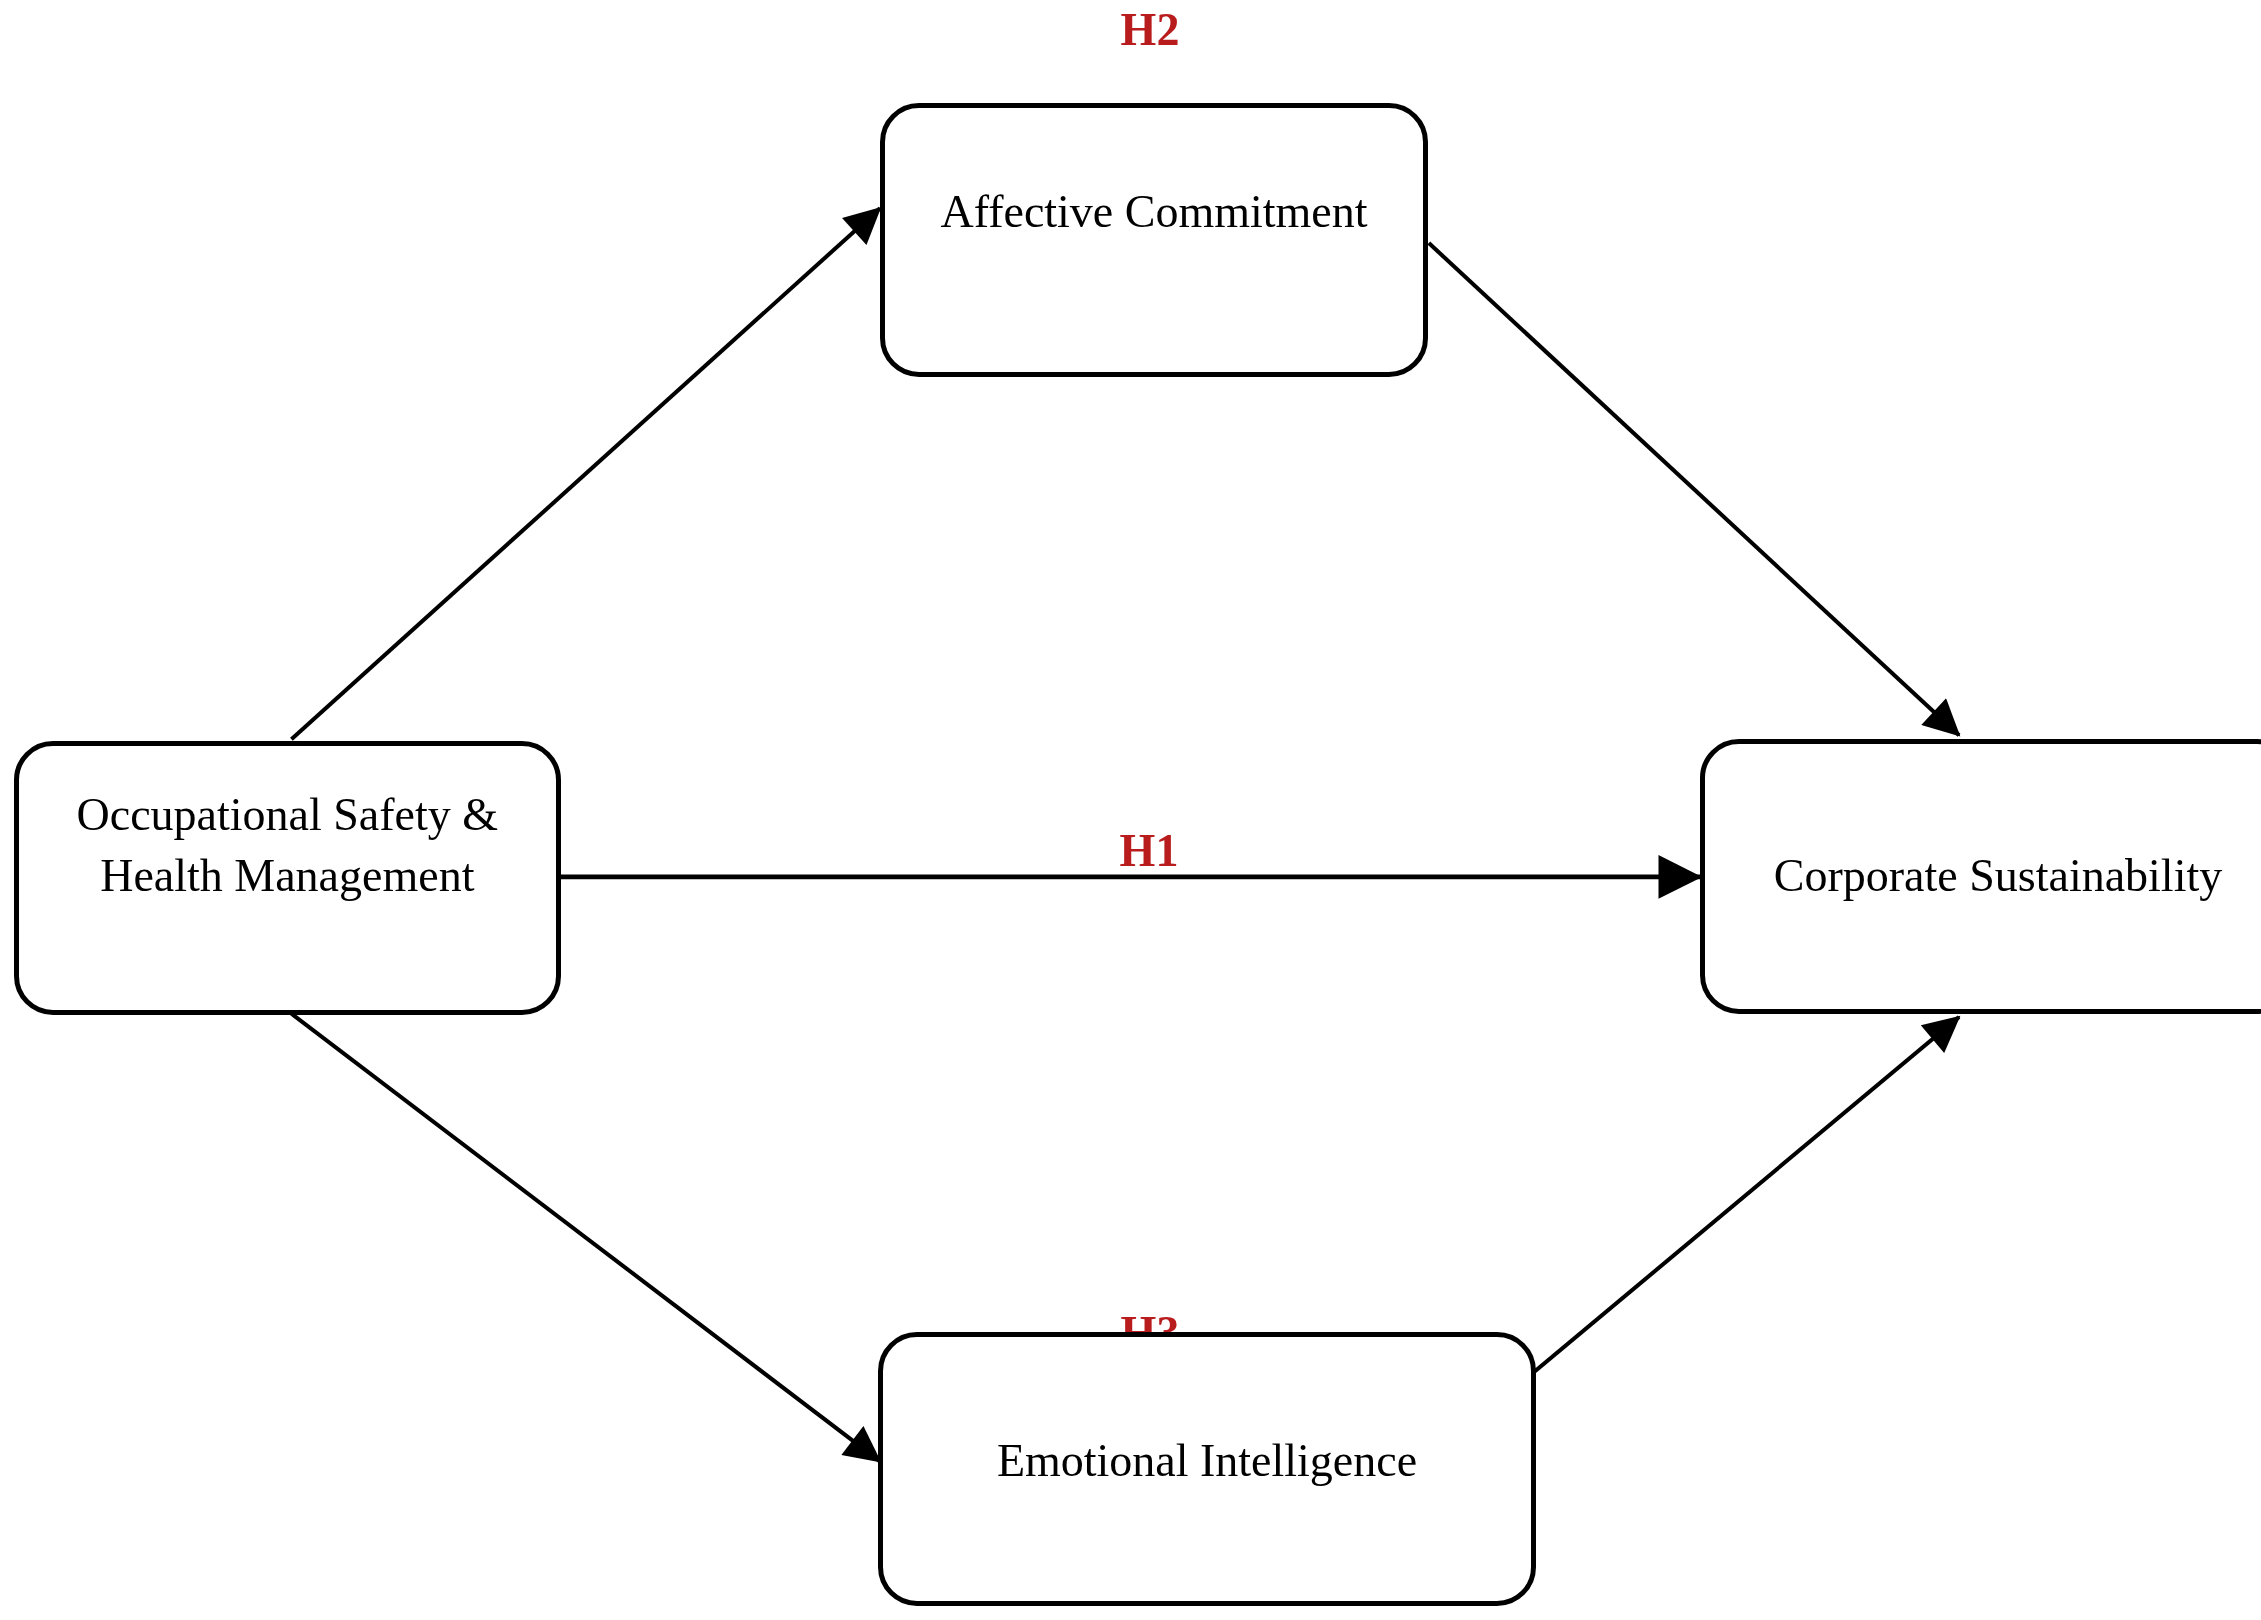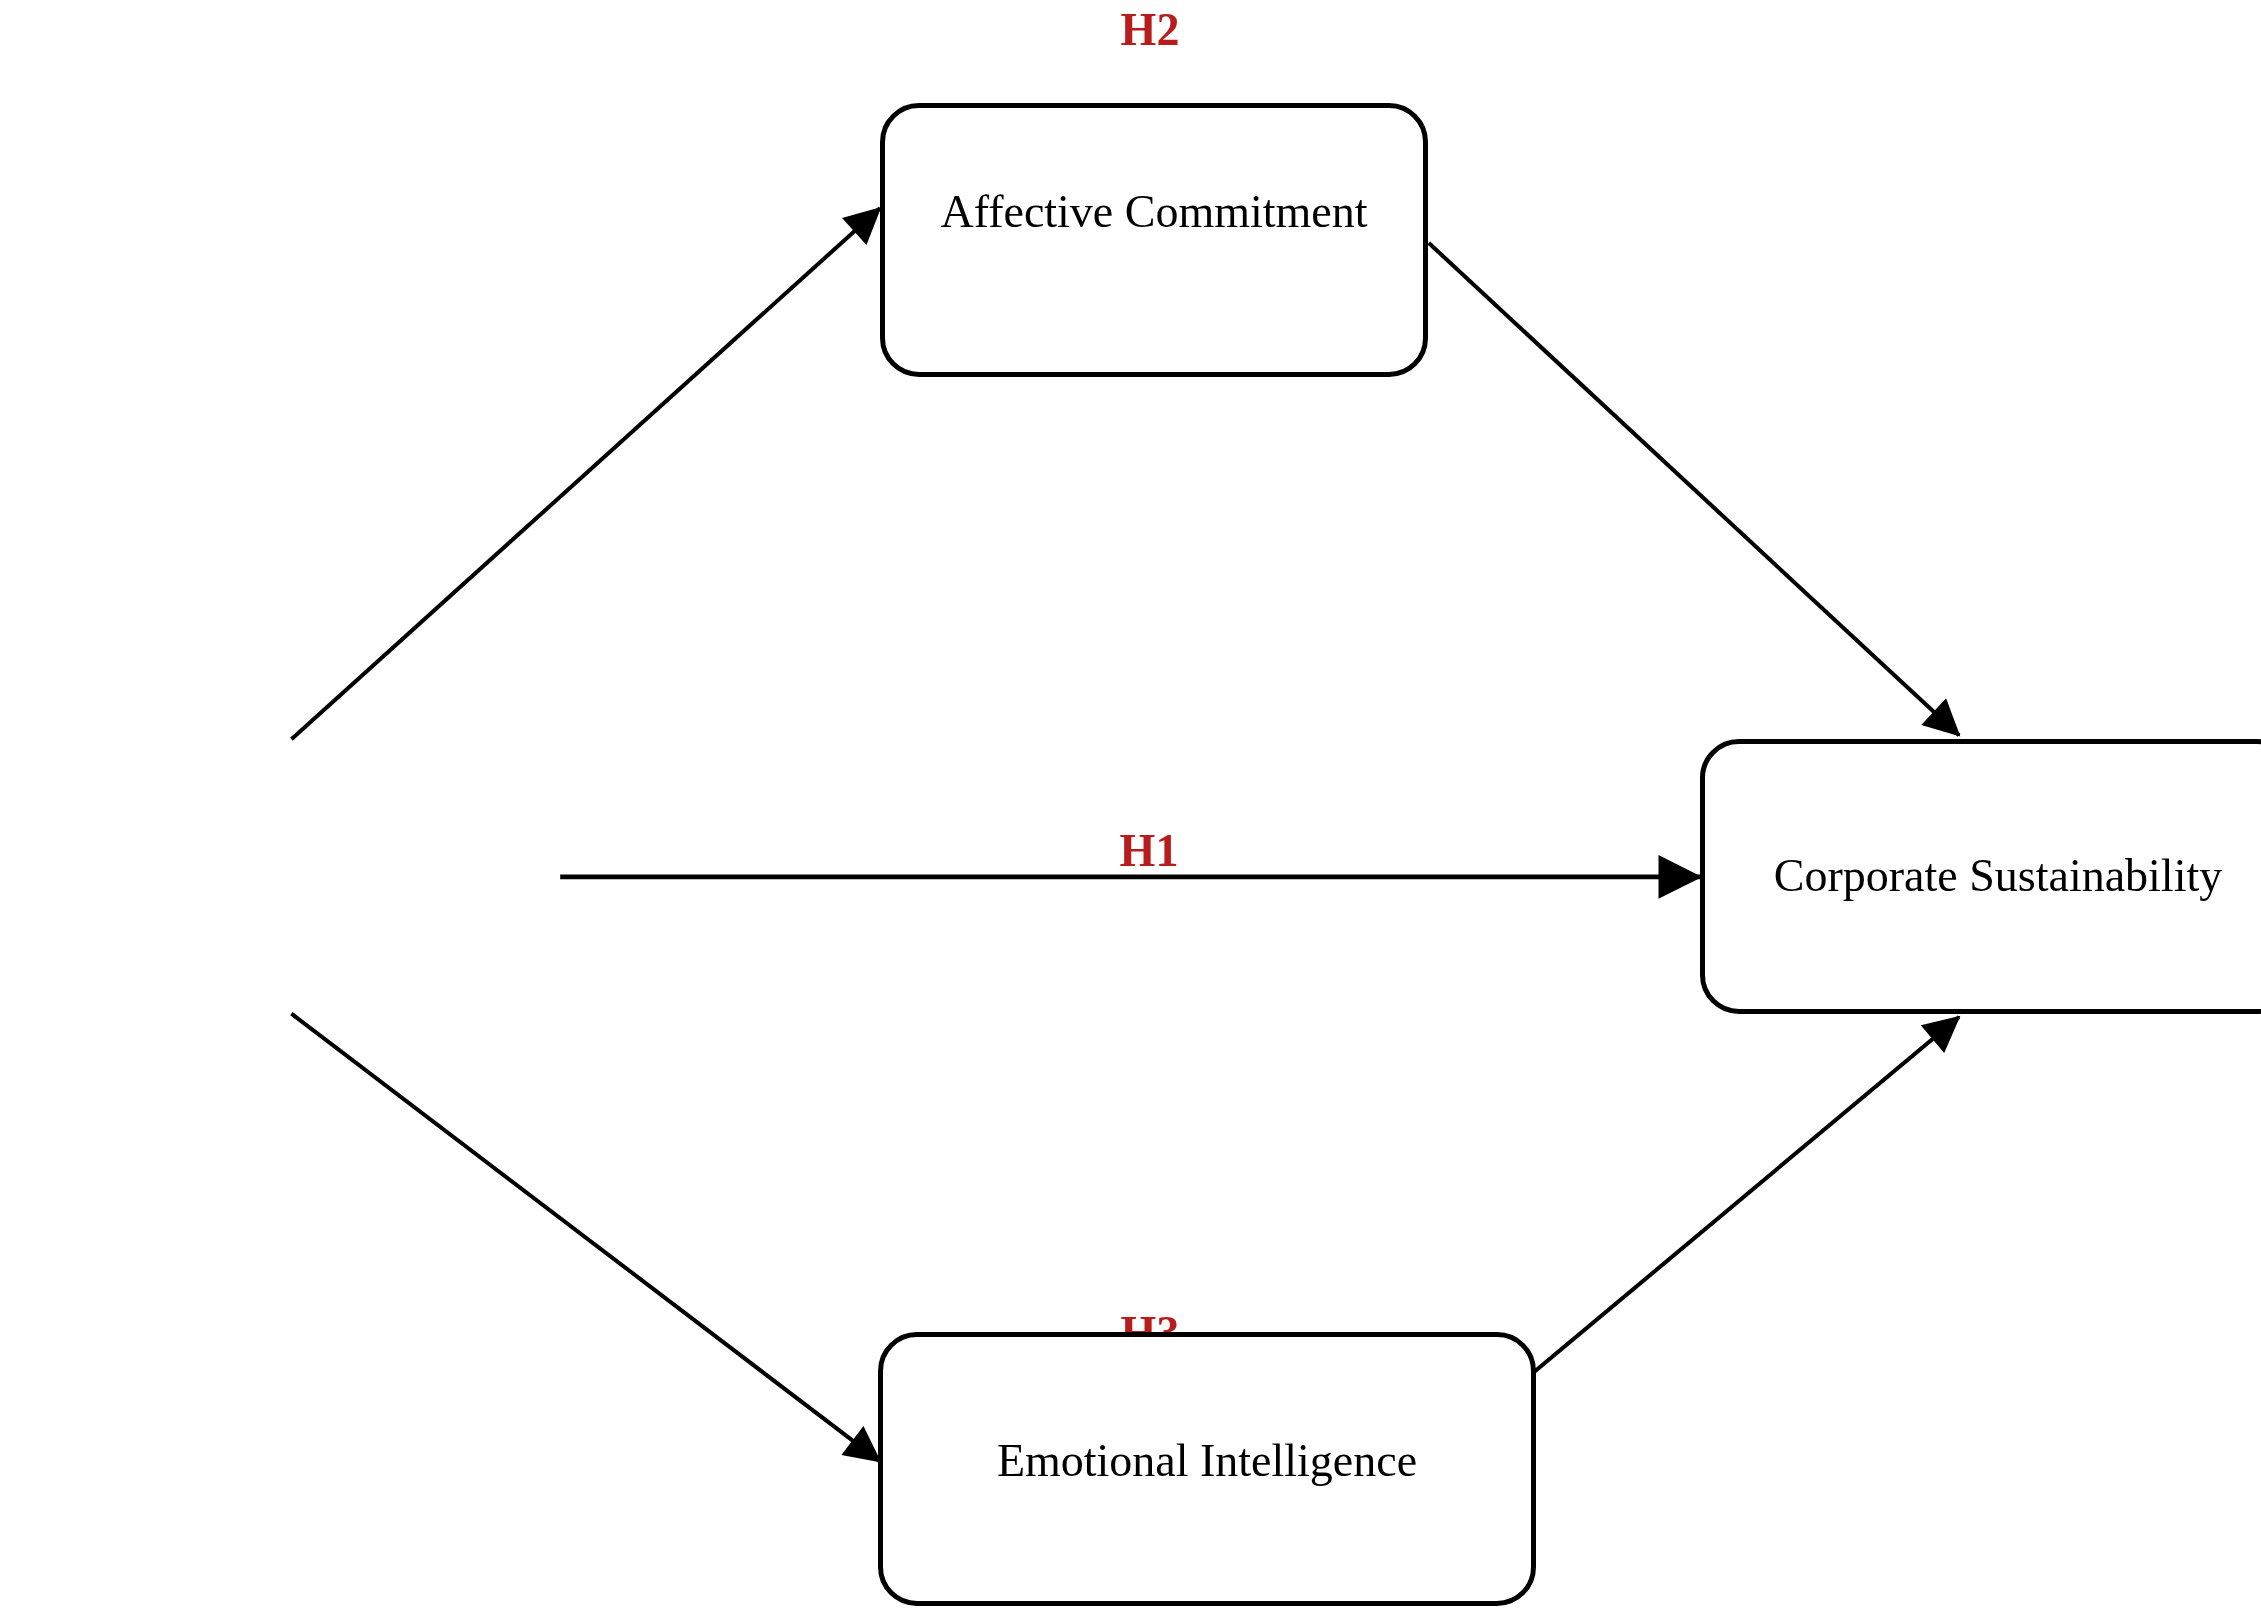--- a/index.html
+++ b/index.html
@@ -71,20 +71,26 @@
     <line x1="1765" y1="300" x2="2420" y2="908" stroke="#000000" stroke-width="5" marker-end="url(#arrowhead)"></line>
     <line x1="692" y1="1083" x2="2100" y2="1083" stroke="#000000" stroke-width="6" marker-end="url(#arrowhead)"></line>
     <line x1="360" y1="1252" x2="1087" y2="1805" stroke="#000000" stroke-width="5" marker-end="url(#arrowhead)"></line>
     <line x1="1763" y1="1805" x2="2420" y2="1256" stroke="#000000" stroke-width="5" marker-end="url(#arrowhead)"></line>
   </svg>
 
   <div class="hyp hyp-h2">H2</div>
   <div class="hyp hyp-h1">H1</div>
   <div class="hyp hyp-h3">H3</div>
 
+  <div class="node n-osh">
+    <span class="node-label">
+      <span class="node-line">Occupational Safety &amp;</span>
+      <span class="node-line">Health Management</span>
+    </span>
+  </div>
 
   <div class="node n-ac">
     <span class="node-label">Affective Commitment</span>
   </div>
 
   <div class="node n-ei">
     <span class="node-label">Emotional Intelligence</span>
   </div>
 
   <div class="node n-cs">

